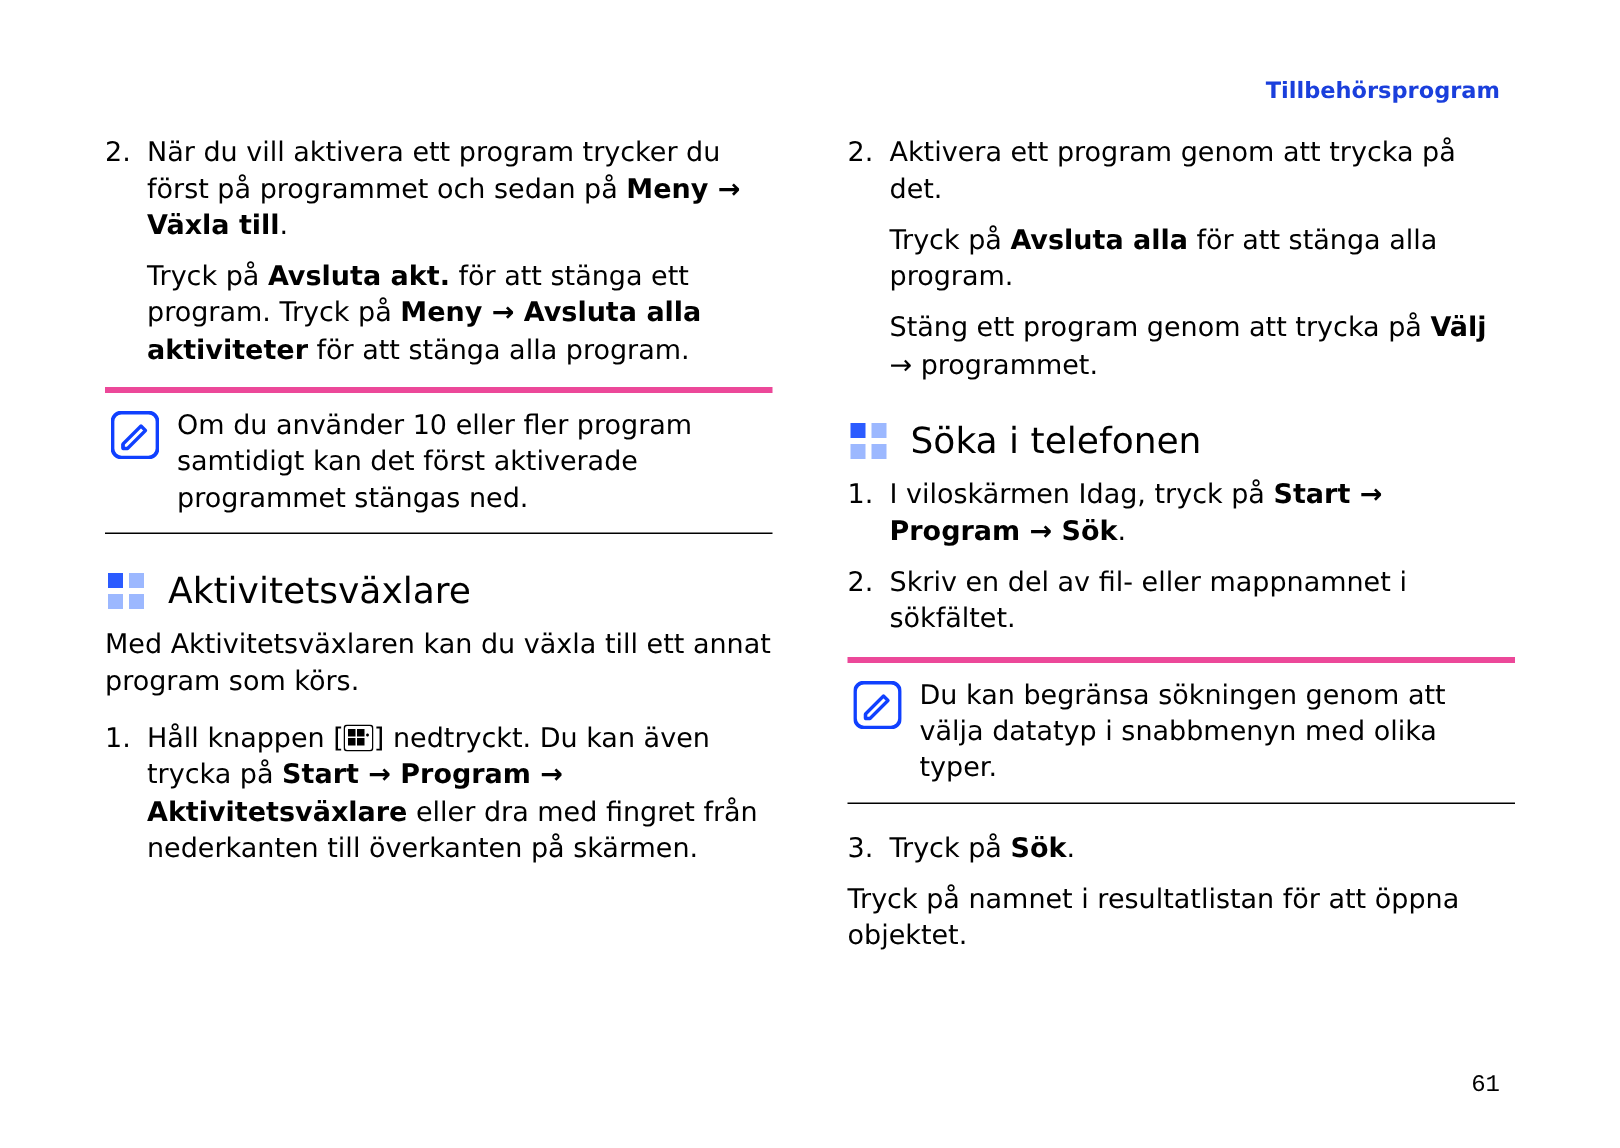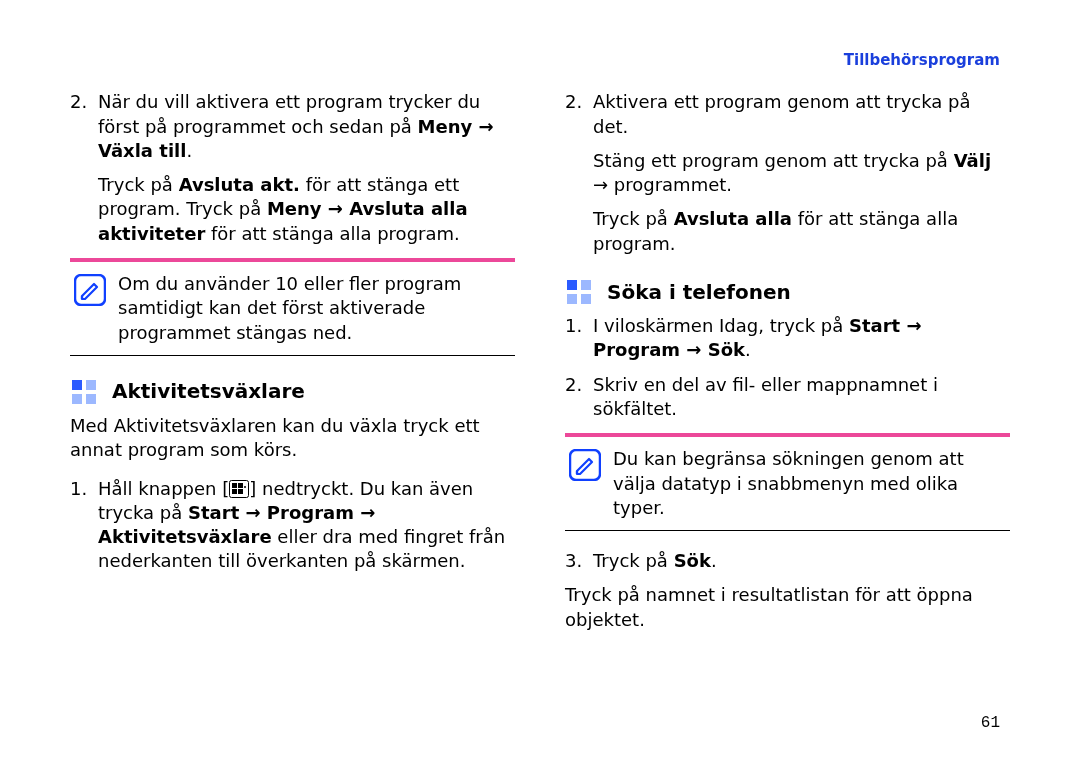--- a/index.html
+++ b/index.html
@@ -72,22 +72,22 @@
     flex: 1;
   }
   .section-head {
     display: flex;
     align-items: center;
     gap: 14px;
     margin: 22px 0 8px 0;
   }
   .section-head h2 {
     margin: 0;
-    font-weight: bold;
-    font-size: 20px;
+    font-weight: normal;
+    font-size: 24px;
   }
   .section-bullet {
     width: 28px;
     height: 28px;
     flex-shrink: 0;
   }
   .para {
     margin: 0 0 14px 0;
   }
   .footer-pnum {
@@ -136,21 +136,21 @@
       <div class="section-head">
         <svg class="section-bullet" viewBox="0 0 28 28">
           <rect x="2" y="2" width="10" height="10" fill="#2b5bff"></rect>
           <rect x="16" y="2" width="10" height="10" fill="#9cb8ff"></rect>
           <rect x="2" y="16" width="10" height="10" fill="#9cb8ff"></rect>
           <rect x="16" y="16" width="10" height="10" fill="#9cb8ff"></rect>
         </svg>
         <h2>Aktivitetsväxlare</h2>
       </div>
 
-      <p class="para">Med Aktivitetsväxlaren kan du växla tryck ett annat program som körs.</p>
+      <p class="para">Med Aktivitetsväxlaren kan du växla till ett annat program som körs.</p>
 
       <div class="ol-item">
         <div class="ol-num">1.</div>
         <div class="ol-body">
           <span>Håll knappen [</span><svg class="inline-icon" width="20" height="18" viewBox="0 0 20 18">
               <rect x="0.5" y="0.5" width="19" height="17" rx="2" fill="none" stroke="#000" stroke-width="1"></rect>
               <rect x="3" y="3" width="5" height="5" fill="#000"></rect>
               <rect x="9" y="3" width="5" height="5" fill="#000"></rect>
               <rect x="3" y="9" width="5" height="5" fill="#000"></rect>
               <rect x="9" y="9" width="5" height="5" fill="#000"></rect>
@@ -161,24 +161,24 @@
 
     </div>
 
     <div class="col">
 
       <div class="ol-item">
         <div class="ol-num">2.</div>
         <div class="ol-body">Aktivera ett program genom att trycka på det.</div>
       </div>
       <div class="sub-indent">
+        <span>Tryck på </span><b>Avsluta alla</b><span> för att stänga alla program.</span>
+      </div>
+      <div class="sub-indent">
         <span>Stäng ett program genom att trycka på </span><b>Välj</b><span> → programmet.</span>
-      </div>
-      <div class="sub-indent">
-        <span>Tryck på </span><b>Avsluta alla</b><span> för att stänga alla program.</span>
       </div>
 
       <div class="section-head">
         <svg class="section-bullet" viewBox="0 0 28 28">
           <rect x="2" y="2" width="10" height="10" fill="#2b5bff"></rect>
           <rect x="16" y="2" width="10" height="10" fill="#9cb8ff"></rect>
           <rect x="2" y="16" width="10" height="10" fill="#9cb8ff"></rect>
           <rect x="16" y="16" width="10" height="10" fill="#9cb8ff"></rect>
         </svg>
         <h2>Söka i telefonen</h2>

